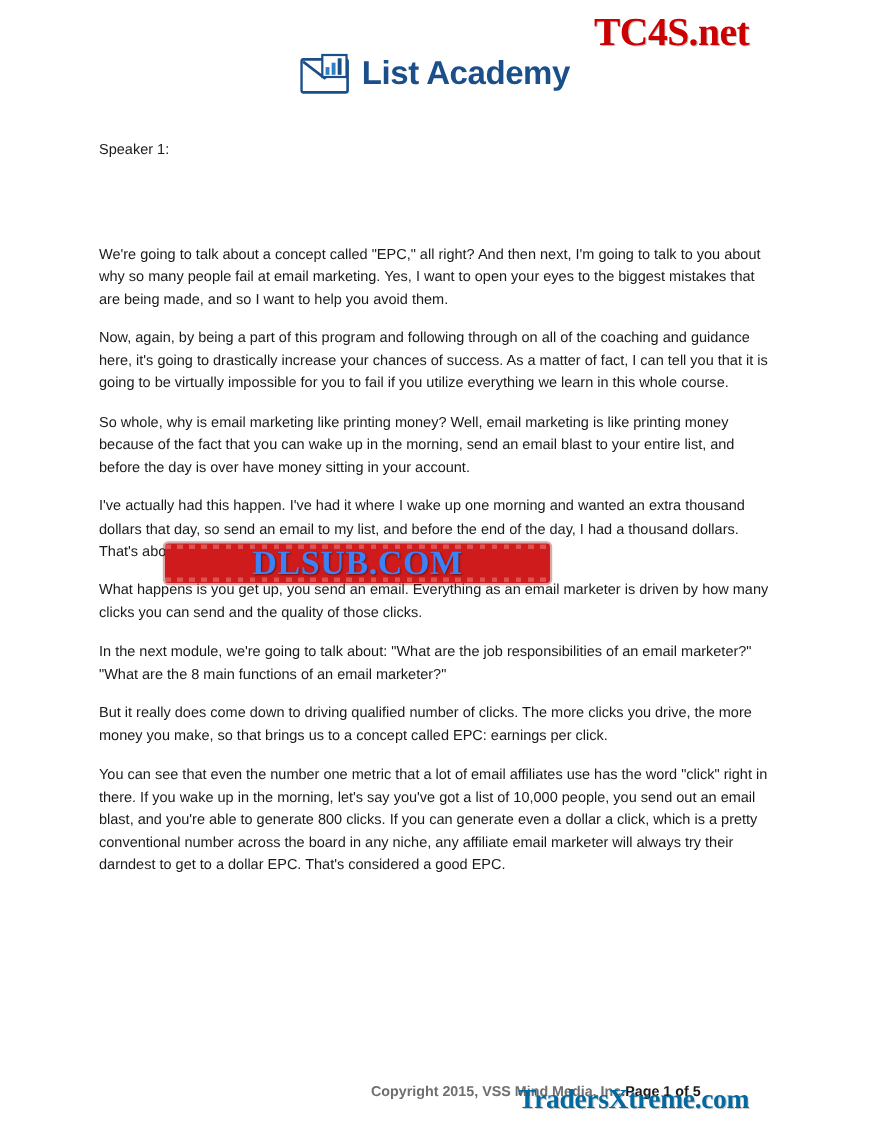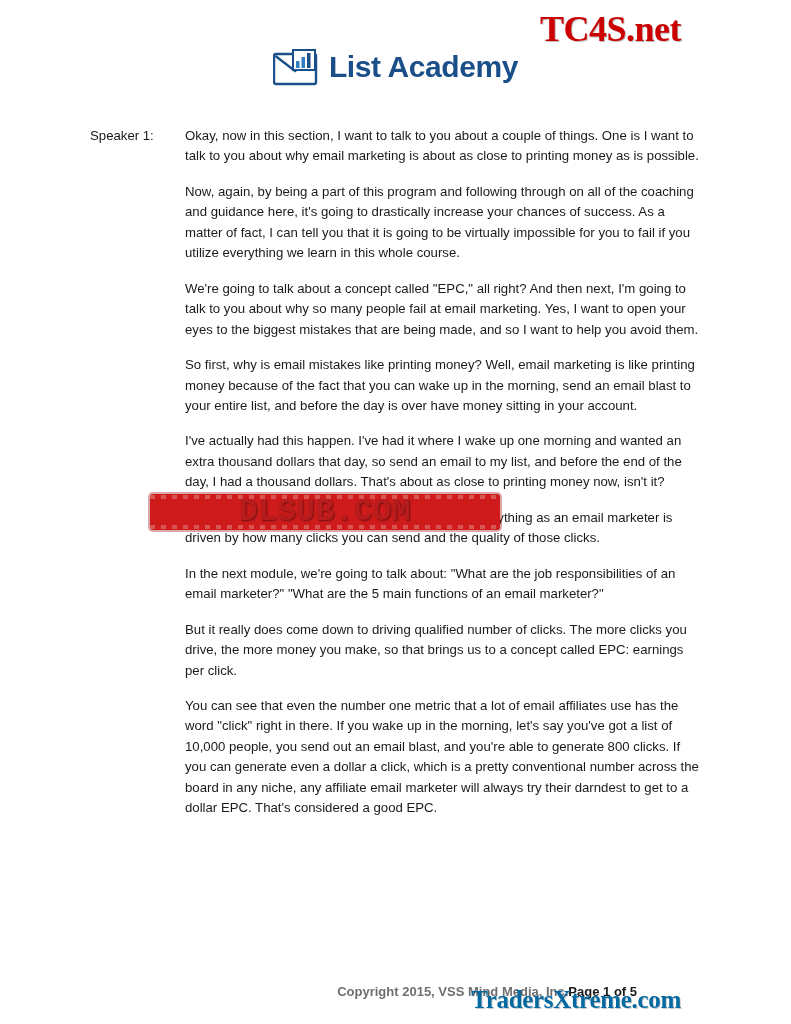--- a/index.html
+++ b/index.html
@@ -66,20 +66,21 @@
   
   .transcript {
     position: absolute;
     top: 126px;
     left: 90px;
     width: 612px;
   }
   .row {
     display: flex;
     align-items: flex-start;
+    flex-direction: column;
   }
   .speaker {
     width: 95px;
     flex: 0 0 95px;
     font-size: 13.2px;
     color: #1a1a1a;
     line-height: 1.55;
   }
   .paragraphs {
     flex: 1 1 auto;
@@ -125,24 +126,24 @@
   .dlsub .band::before { top: 1px; }
   .dlsub .band::after { bottom: 1px; }
   .dlsub .txt {
     position: absolute;
     top: 0;
     left: 0;
     width: 100%;
     height: 40px;
     line-height: 40px;
     text-align: center;
-    font-family: Liberation Mono, monospace;
+    font-family: Liberation Serif, serif;
     font-weight: bold;
     font-size: 31px;
-    color: #b91c1c;
+    color: #3b82f6;
     letter-spacing: 0.5px;
     text-shadow: 1px 1px 2px rgba(0,0,0,0.45);
   }
 
   
   .footer {
     position: absolute;
     left: 90px;
     right: 60px;
     top: 984px;
@@ -192,27 +193,26 @@
         </svg>
       </span>
       <span class="logo-text">List Academy</span>
     </div>
   </div>
 
   <div class="transcript">
     <div class="row">
       <div class="speaker">Speaker 1:</div>
       <div class="paragraphs">
-        <p class="para">Okay, now in this section, I want to talk to you about a couple of things. One is I want to talk to you about why email marketing is about as close to printing money as is possible.</p>
+        <p class="para">We're going to talk about a concept called "EPC," all right? And then next, I'm going to talk to you about why so many people fail at email marketing. Yes, I want to open your eyes to the biggest mistakes that are being made, and so I want to help you avoid them.</p>
         <p class="para">Now, again, by being a part of this program and following through on all of the coaching and guidance here, it's going to drastically increase your chances of success. As a matter of fact, I can tell you that it is going to be virtually impossible for you to fail if you utilize everything we learn in this whole course.</p>
-        <p class="para">We're going to talk about a concept called "EPC," all right? And then next, I'm going to talk to you about why so many people fail at email marketing. Yes, I want to open your eyes to the biggest mistakes that are being made, and so I want to help you avoid them.</p>
-        <p class="para">So first, why is email mistakes like printing money? Well, email marketing is like printing money because of the fact that you can wake up in the morning, send an email blast to your entire list, and before the day is over have money sitting in your account.</p>
+        <p class="para">So whole, why is email marketing like printing money? Well, email marketing is like printing money because of the fact that you can wake up in the morning, send an email blast to your entire list, and before the day is over have money sitting in your account.</p>
         <p class="para"> I've actually had this happen. I've had it where I wake up one morning and wanted an extra thousand dollars that day, so send an email to my list, and before the end of the day, I had a thousand dollars. That's about as close to printing money now, isn't it?</p>
         <p class="para">What happens is you get up, you send an email. Everything as an email marketer is driven by how many clicks you can send and the quality of those clicks.</p>
-        <p class="para">In the next module, we're going to talk about: "What are the job responsibilities of an email marketer?" "What are the 5 main functions of an email marketer?"</p>
+        <p class="para">In the next module, we're going to talk about: "What are the job responsibilities of an email marketer?" "What are the 8 main functions of an email marketer?"</p>
         <p class="para">But it really does come down to driving qualified number of clicks. The more clicks you drive, the more money you make, so that brings us to a concept called EPC: earnings per click.</p>
         <p class="para">You can see that even the number one metric that a lot of email affiliates use has the word "click" right in there. If you wake up in the morning, let's say you've got a list of 10,000 people, you send out an email blast, and you're able to generate 800 clicks. If you can generate even a dollar a click, which is a pretty conventional number across the board in any niche, any affiliate email marketer will always try their darndest to get to a dollar EPC. That's considered a good EPC.</p>
       </div>
     </div>
   </div>
 
   <div class="dlsub">
     <div class="band"></div>
     <div class="txt">DLSUB.COM</div>
   </div>

